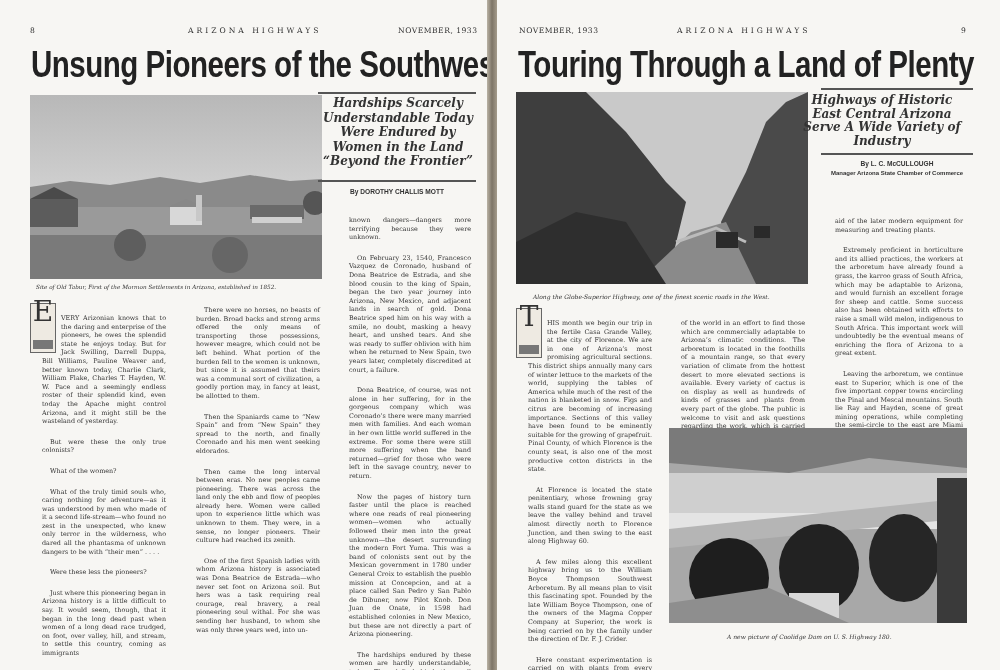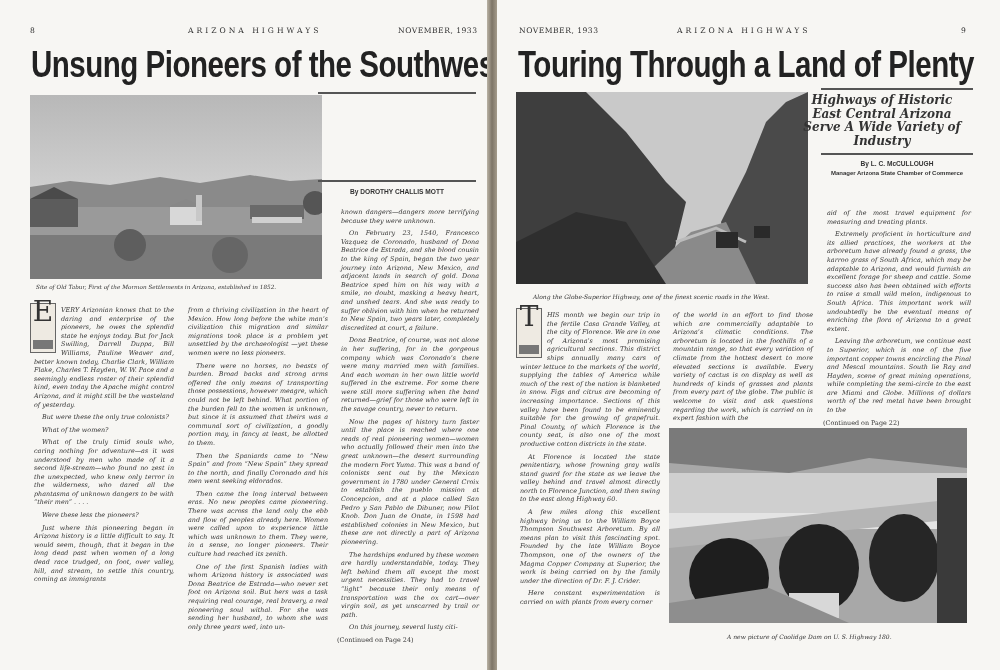--- a/index.html
+++ b/index.html
@@ -11,21 +11,21 @@
   .spine { position:absolute; left:487px; top:0; width:10px; height:670px;
            background:linear-gradient(90deg,#b9b2a4 0%,#7d7466 50%,#a49b8b 100%); }
   .folio { position:absolute; top:26px; font-size:7.6px; letter-spacing:0.5px; color:#333; }
   .runhead { letter-spacing:3px; }
   .headline { position:absolute; top:44px; font-family:"Liberation Sans", sans-serif;
               font-weight:bold; font-size:36px; letter-spacing:-0.6px; transform:scaleX(0.82);
               transform-origin:left top; white-space:nowrap; color:#222; }
   .photo { position:absolute; overflow:hidden; }
   .caption { position:absolute; font-style:italic; font-size:6px; color:#333; white-space:nowrap; }
   .col { position:absolute; font-size:6.4px; line-height:8.6px; text-align:justify; color:#333; }
-  .col p { margin:4px; text-indent:8px;font-style:italic; }
+  .col p { margin:12px; text-indent:8px; }
   .col p.noind { text-indent:0; }
   .col p.gap { margin-top:4px; }
   .cont { margin-top:3px; }
   .deck { position:absolute; font-style:italic; font-weight:bold; font-size:12px; line-height:14.5px;
           text-align:center; color:#333; }
   .rule { position:absolute; height:1.5px; background:#555; }
   .byline { position:absolute; font-family:"Liberation Sans", sans-serif; font-weight:bold; font-size:6.6px;
             text-align:center; color:#333; line-height:8.5px; }
   .dropcap { float:left; width:24px; height:48px; margin:1px 5px 0 0; border:1px solid #666;
              background:#eeeae2; position:relative; }
@@ -62,38 +62,38 @@
       <rect x="220" y="110" width="54" height="14" fill="#6a6a6a"></rect>
       <rect x="222" y="122" width="50" height="6" fill="#d0d0d0"></rect>
       <circle cx="285" cy="108" r="12" fill="#555"></circle>
       <circle cx="100" cy="150" r="16" fill="#5e5e5e"></circle>
       <circle cx="200" cy="160" r="18" fill="#666"></circle>
     </svg>
   </div>
   <div class="caption" style="left:36px; top:284px; font-size:5.7px;">Site of Old Tabur, First of the Mormon Settlements in Arizona, established in 1852.</div>
 
   <div class="rule" style="left:318px; top:92px; width:158px;"></div>
+  <div class="deck" style="left:318px; top:96px; width:160px;">Hardships Scarcely Understandable Today Were Endured by Women in the Land “Beyond the Frontier”</div>
   <div class="rule" style="left:318px; top:180px; width:158px;"></div>
   <div class="byline" style="left:318px; top:188px; width:158px;">By DOROTHY CHALLIS MOTT</div>
 
   <div class="col" style="left:30px; top:302px; width:148px;">
     <div class="dropcap">
         <span>E</span>
         <div class="orn"></div>
       </div>
     <p class="noind">VERY Arizonian knows that to the daring and enterprise of the pioneers, he owes the splendid state he enjoys today. But for Jack Swilling, Darrell Duppa, Bill Williams, Pauline Weaver and, better known today, Charlie Clark, William Flake, Charles T. Hayden, W. W. Pace and a seemingly endless roster of their splendid kind, even today the Apache might control Arizona, and it might still be the wasteland of yesterday.</p>
     <p>But were these the only true colonists?</p>
     <p>What of the women?</p>
     <p>What of the truly timid souls who, caring nothing for adventure—as it was understood by men who made of it a second life-stream—who found no zest in the unexpected, who knew only terror in the wilderness, who dared all the phantasma of unknown dangers to be with “their men” . . . .</p>
     <p>Were these less the pioneers?</p>
     <p>Just where this pioneering began in Arizona history is a little difficult to say. It would seem, though, that it began in the long dead past when women of a long dead race trudged, on foot, over valley, hill, and stream, to settle this country, coming as immigrants</p>
   </div>
 
   <div class="col" style="left:184px; top:302px; width:148px;">
-    <p class="noind">from a thriving civilization in the heart of Mexico. How long before the white man’s civilization this migration and similar migrations took place is a problem yet unsettled by the archaeologist —yet these women were no less pioneers.</p>
     <p class="gap">There were no horses, no beasts of burden. Broad backs and strong arms offered the only means of transporting those possessions, however meagre, which could not be left behind. What portion of the burden fell to the women is unknown, but since it is assumed that theirs was a communal sort of civilization, a goodly portion may, in fancy at least, be allotted to them.</p>
     <p class="gap">Then the Spaniards came to “New Spain” and from “New Spain” they spread to the north, and finally Coronado and his men went seeking eldorados.</p>
     <p class="gap">Then came the long interval between eras. No new peoples came pioneering. There was across the land only the ebb and flow of peoples already here. Women were called upon to experience little which was unknown to them. They were, in a sense, no longer pioneers. Their culture had reached its zenith.</p>
     <p class="gap">One of the first Spanish ladies with whom Arizona history is associated was Dona Beatrice de Estrada—who never set foot on Arizona soil. But hers was a task requiring real courage, real bravery, a real pioneering soul withal. For she was sending her husband, to whom she was only three years wed, into un-</p>
   </div>
 
   <div class="col" style="left:337px; top:204px; width:146px;">
     <p class="noind">known dangers—dangers more terrifying because they were unknown.</p>
     <p>On February 23, 1540, Francesco Vazquez de Coronado, husband of Dona Beatrice de Estrada, and she blood cousin to the king of Spain, began the two year journey into Arizona, New Mexico, and adjacent lands in search of gold. Dona Beatrice sped him on his way with a smile, no doubt, masking a heavy heart, and unshed tears. And she was ready to suffer oblivion with him when he returned to New Spain, two years later, completely discredited at court, a failure.</p>
     <p>Dona Beatrice, of course, was not alone in her suffering, for in the gorgeous company which was Coronado’s there were many married men with families. And each woman in her own little world suffered in the extreme. For some there were still more suffering when the band returned—grief for those who were left in the savage country, never to return.</p>
@@ -143,21 +143,21 @@
     <p>At Florence is located the state penitentiary, whose frowning gray walls stand guard for the state as we leave the valley behind and travel almost directly north to Florence Junction, and then swing to the east along Highway 60.</p>
     <p>A few miles along this excellent highway bring us to the William Boyce Thompson Southwest Arboretum. By all means plan to visit this fascinating spot. Founded by the late William Boyce Thompson, one of the owners of the Magma Copper Company at Superior, the work is being carried on by the family under the direction of Dr. F. J. Crider.</p>
     <p>Here constant experimentation is carried on with plants from every corner</p>
   </div>
 
   <div class="col" style="left:172px; top:307px; width:148px;">
     <p class="noind">of the world in an effort to find those which are commercially adaptable to Arizona’s climatic conditions. The arboretum is located in the foothills of a mountain range, so that every variation of climate from the hottest desert to more elevated sections is available. Every variety of cactus is on display as well as hundreds of kinds of grasses and plants from every part of the globe. The public is welcome to visit and ask questions regarding the work, which is carried on in expert fashion with the</p>
   </div>
 
   <div class="col" style="left:326px; top:205px; width:152px;">
-    <p class="noind">aid of the most travel equipment for measuring and treating plants.</p>
+    <p class="noind">aid of the later modern equipment for measuring and treating plants.</p>
     <p>Extremely proficient in horticulture and its allied practices, the workers at the arboretum have already found a grass, the karroo grass of South Africa, which may be adaptable to Arizona, and would furnish an excellent forage for sheep and cattle. Some success also has been obtained with efforts to raise a small wild melon, indigenous to South Africa. This important work will undoubtedly be the eventual means of enriching the flora of Arizona to a great extent.</p>
     <p>Leaving the arboretum, we continue east to Superior, which is one of the five important copper towns encircling the Pinal and Mescal mountains. South lie Ray and Hayden, scene of great mining operations, while completing the semi-circle to the east are Miami and Globe. Millions of dollars worth of the red metal have been brought to the</p>
     <div class="cont">(Continued on Page 22)</div>
   </div>
 
   <div class="photo" style="left:172px; top:428px; width:298px; height:195px;">
     <svg width="298" height="195" viewBox="0 0 298 195">
       <rect width="298" height="195" fill="#a8a8a8"></rect>
       <path d="M0 0 L298 0 L298 40 L200 30 L120 45 L0 35 Z" fill="#7a7a7a"></path>
       <rect x="0" y="45" width="298" height="40" fill="#cfcfcf"></rect>

